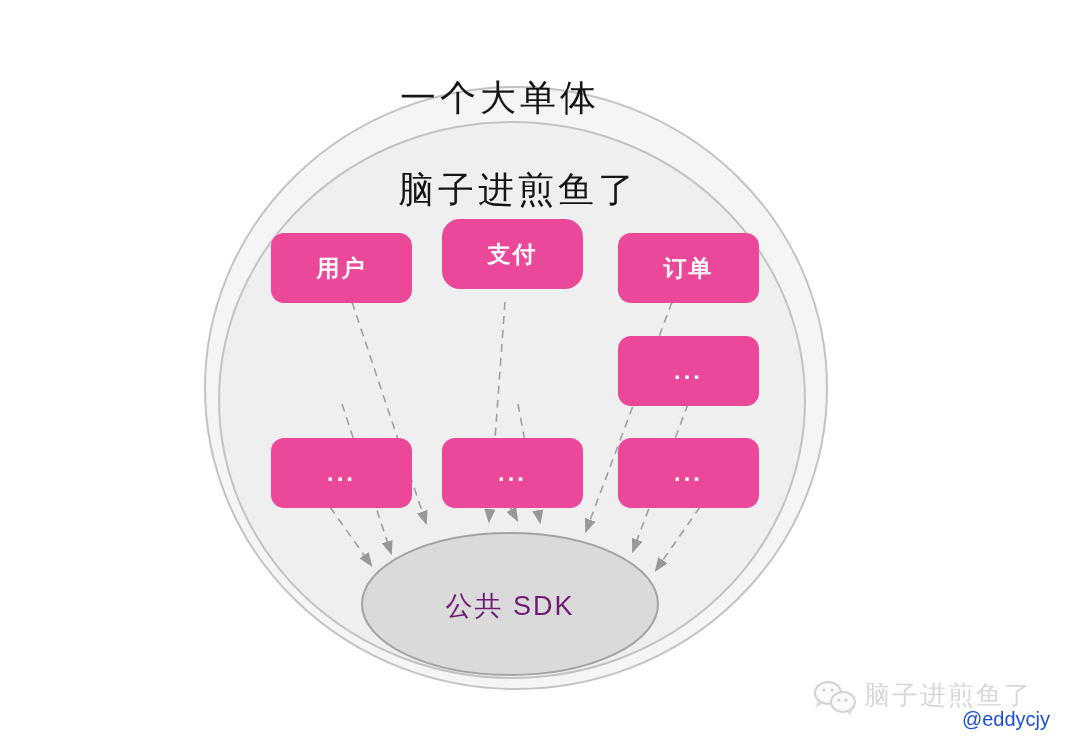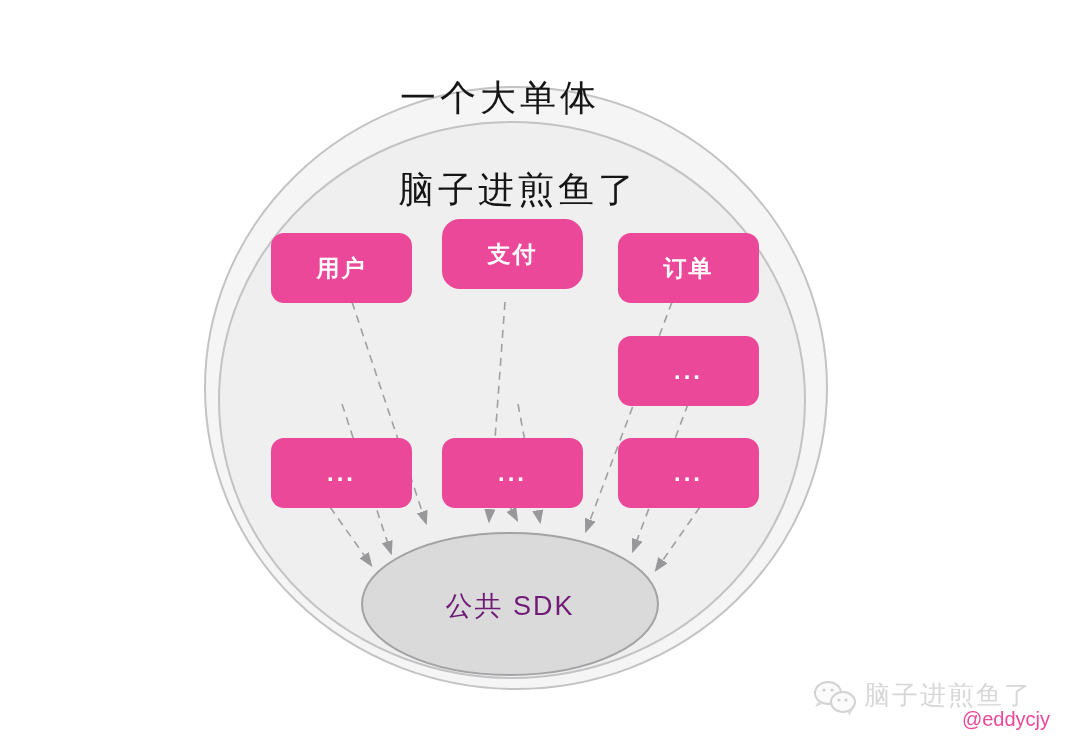--- a/index.html
+++ b/index.html
@@ -65,21 +65,21 @@
     position: absolute; left: 62px; top: 6px;
     color: #d7d7d7;
     font-size: 26px;
     font-weight: 500;
     letter-spacing: 2px;
     text-shadow: 1px 1px 0 #ffffff;
     white-space: nowrap;
   }
   .watermark-handle {
     position: absolute; right: 2px; top: 36px;
-    color: #ec4899;
+    color: #1d4ed8;
     font-size: 20px;
     font-weight: 400;
     text-shadow: 1px 1px 0 #ffffff;
     white-space: nowrap;
   }
 </style>
 </head>
 <body>
 
 <div class="canvas">

